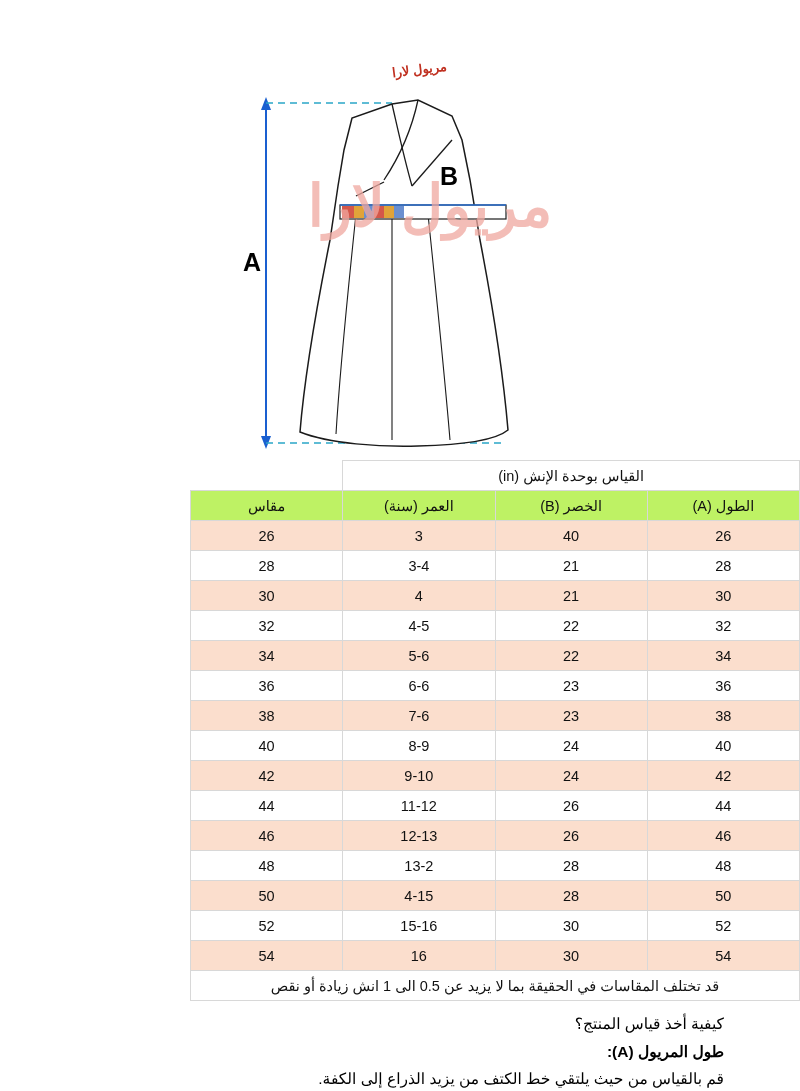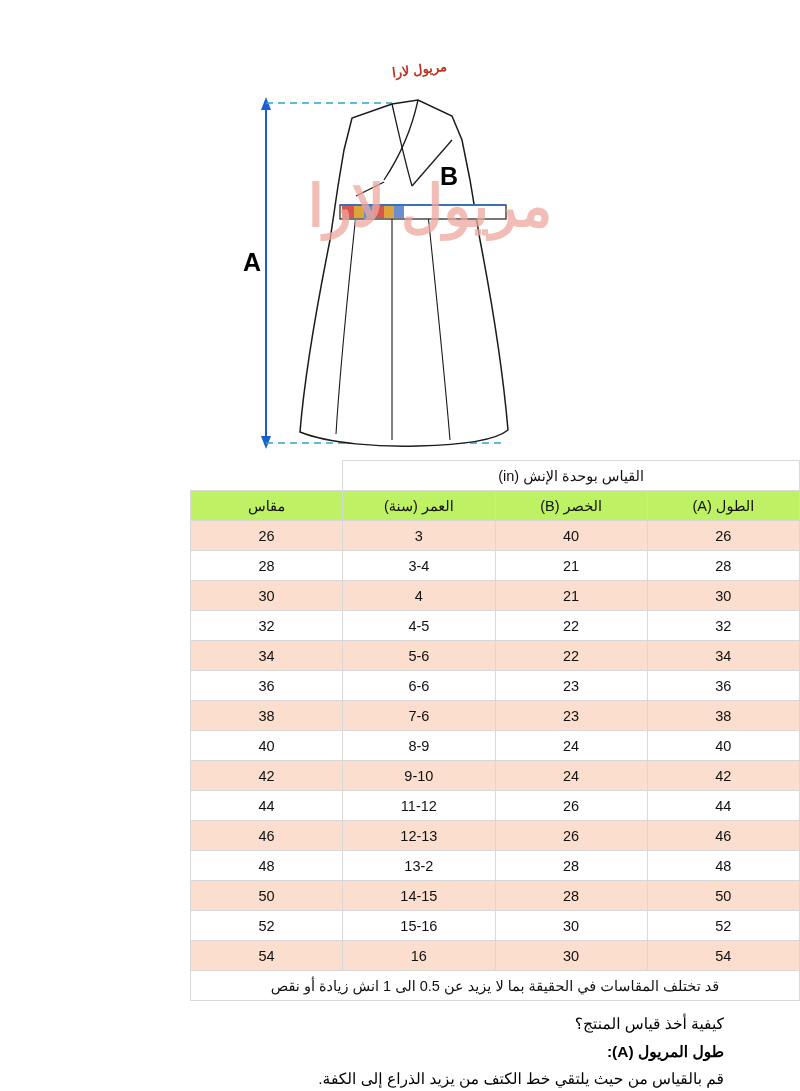--- a/index.html
+++ b/index.html
@@ -266,21 +266,21 @@
         </tr>
         <tr>
           <td>48</td>
           <td>28</td>
           <td>13-2</td>
           <td>48</td>
         </tr>
         <tr class="alt">
           <td>50</td>
           <td>28</td>
-          <td>14-15</td>
+          <td>4-15</td>
           <td>50</td>
         </tr>
         <tr>
           <td>52</td>
           <td>30</td>
           <td>15-16</td>
           <td>52</td>
         </tr>
         <tr class="alt">
           <td>54</td>

